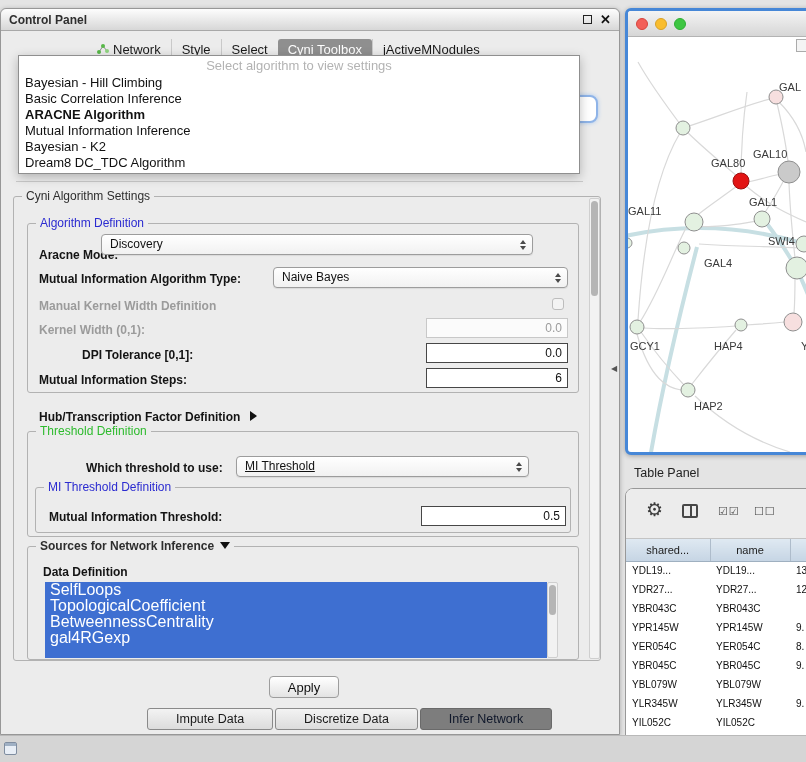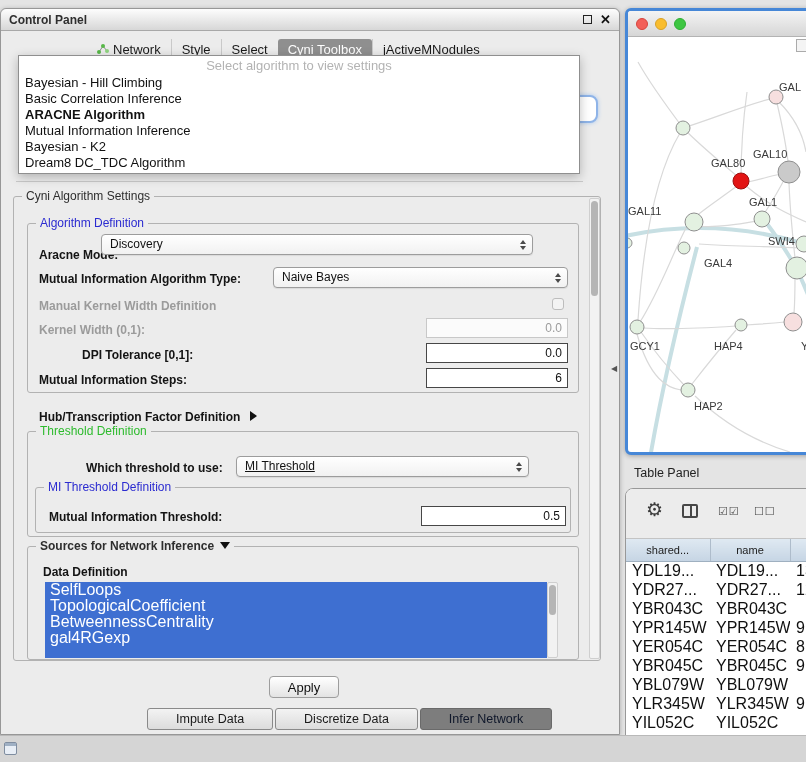--- a/index.html
+++ b/index.html
@@ -114,21 +114,21 @@
   .gear-ic { position:absolute; left:20px; top:11px; font-size:19px; color:#3c3c3c; line-height:20px; }
   .cols-ic { position:absolute; left:56px; top:15px; width:16px; height:14px;
     border:2px solid #474747; border-radius:2px; }
   .cols-ic span { position:absolute; left:50%; top:0; bottom:0; width:2px; background:#474747; }
   .chk-ic { position:absolute; top:16px; font-size:11px; color:#474747; letter-spacing:1px; }
 
   .tp-table { position:absolute; left:0; top:50px; width:190px; border-collapse:collapse; table-layout:fixed; }
   .tp-table th { height:22px; background:linear-gradient(#dfe9f2,#c6d5e4);
     border-right:1px solid #aebccb; border-bottom:1px solid #9fb0c0;
     font-size:11px; font-weight:normal; color:#1c1c1c; text-align:center; overflow:hidden; white-space:nowrap; }
-  .tp-table td { height:19px; font-size:16px; color:#101010; padding:0 6px;
+  .tp-table td { height:19px; font-size:10px; color:#101010; padding:0 6px;
     overflow:hidden; white-space:nowrap; background:#fff; }
 
   
   .bottom-strip { position:absolute; left:0; top:735px; width:806px; height:27px;
     background:#d5d5d5; border-top:1px solid #b9b9b9; }
   .mini-icon { position:absolute; left:4px; top:6px; width:13px; height:13px;
     background:#e8eef6; border:1px solid #7f8da0; border-radius:2px; }
   .mini-icon span { position:absolute; left:0; right:0; top:0; height:3px; background:#9fb0c4; }
   .collapse-handle { position:absolute; left:611px; top:364px; font-size:8px; color:#555; }
 </style>

